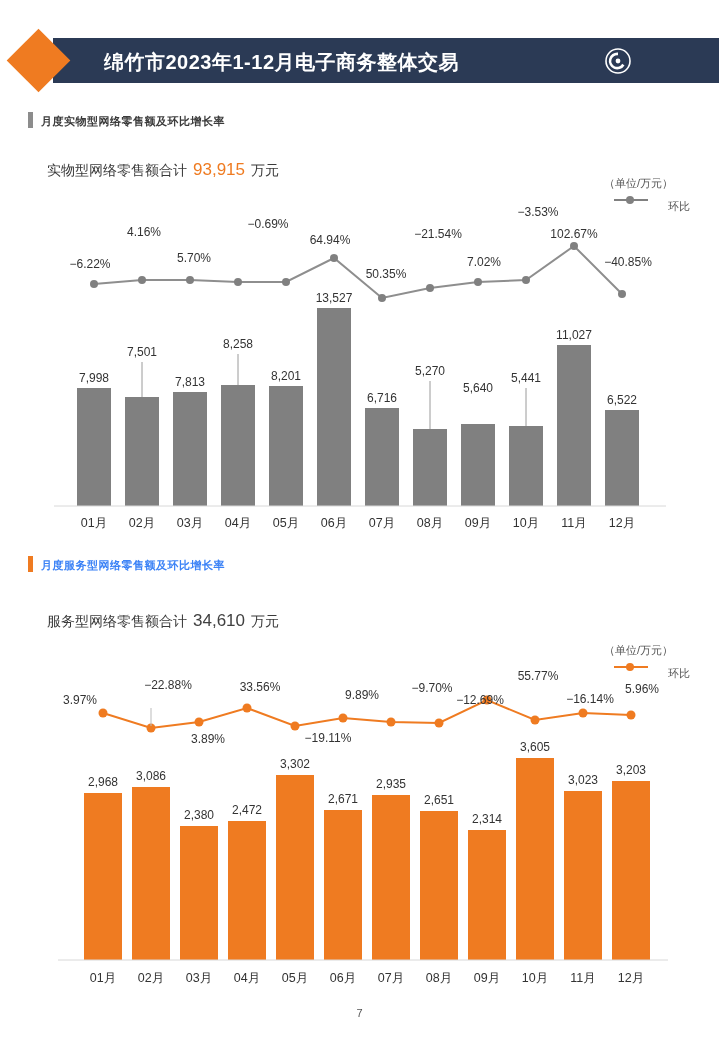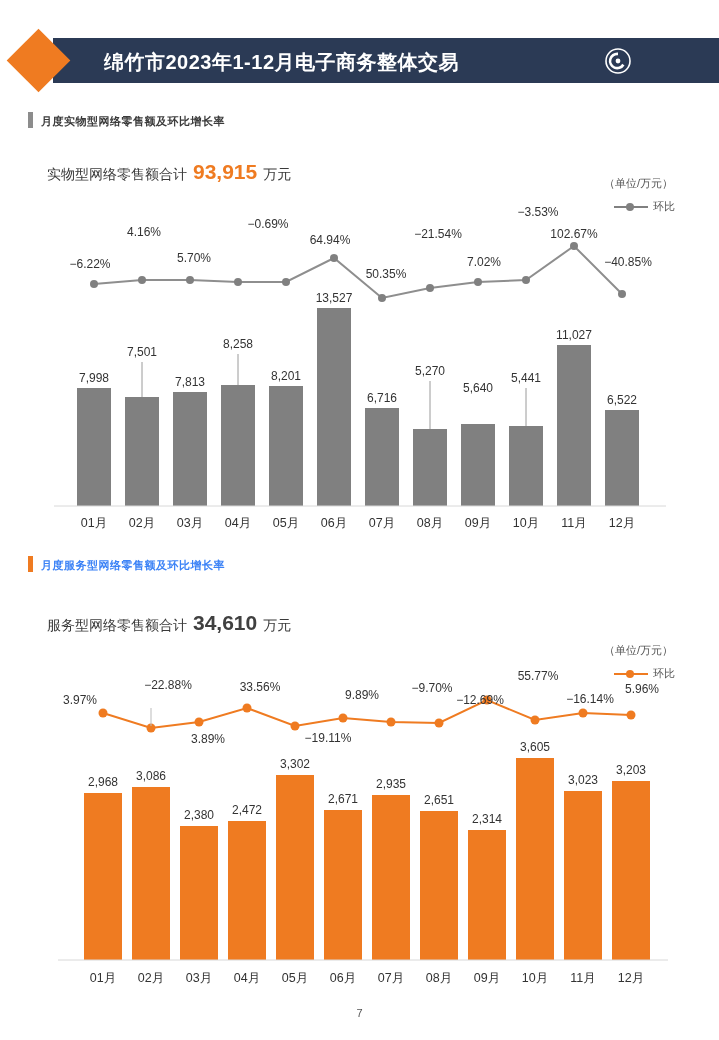--- a/index.html
+++ b/index.html
@@ -68,43 +68,43 @@
   .sec2 .tick { background: #ef7b21; }
 
   
   .total-line {
     position: absolute;
     font-size: 14px;
     color: #3a3a3a;
     white-space: nowrap;
   }
   .total-line .num {
-    font-size: 21px;
-    font-weight: bold;
+    font-size: 17px;
+    font-weight: normal;
     margin: 12px 6px;
   }
   .total1 { left: 47px; top: 160px; }
   .total1 .num { color: #ef7b21; }
   .total2 { left: 47px; top: 611px; }
   .total2 .num { color: #404040; }
 
   
   .unit {
     position: absolute;
     font-size: 11px;
     color: #555;
     text-align: center;
   }
   .legend {
     position: absolute;
     font-size: 11px;
     color: #555;
     display: flex;
-    align-items: center;
-    gap: 5px;
+    align-items: flex-start;
+    gap: 20px;
   }
   .legend .lg-line {
     display: inline-block;
     width: 34px; height: 2px;
     position: relative;
   }
   .legend .lg-line::after {
     content: "";
     position: absolute;
     left: 12px; top: -3px;

